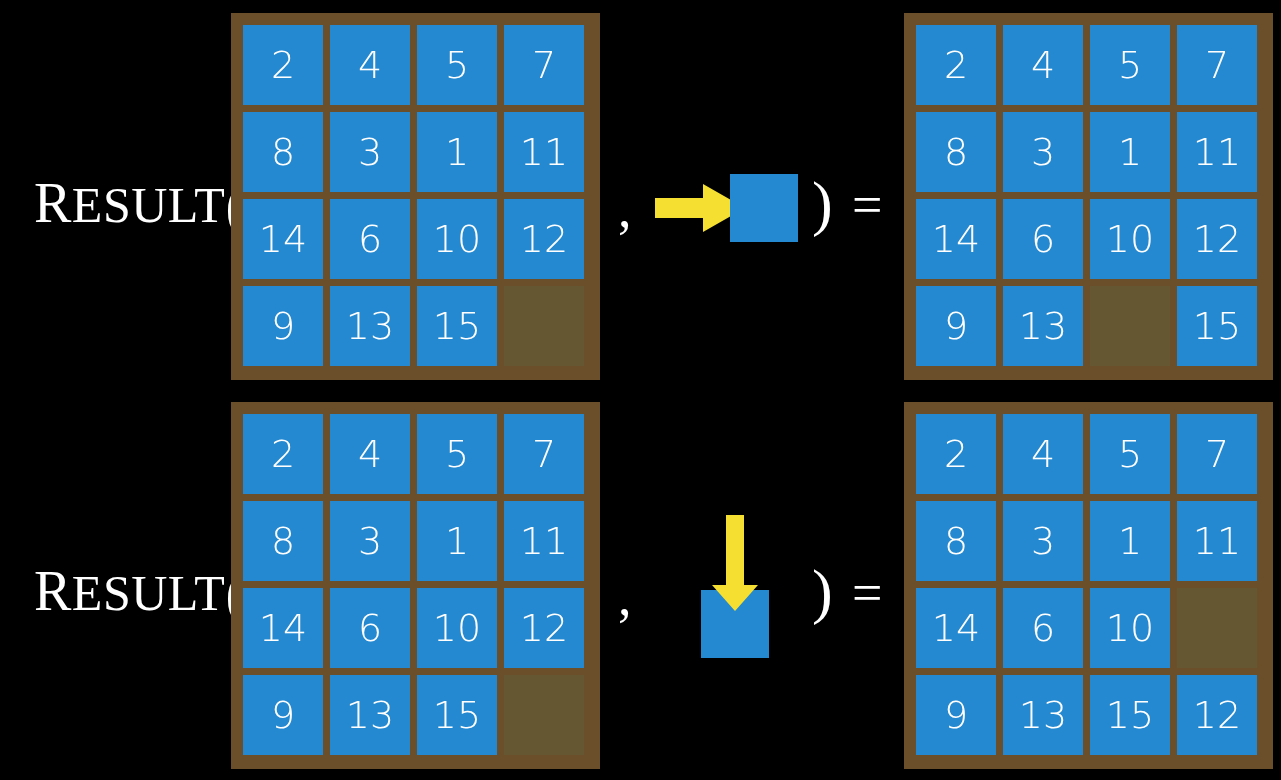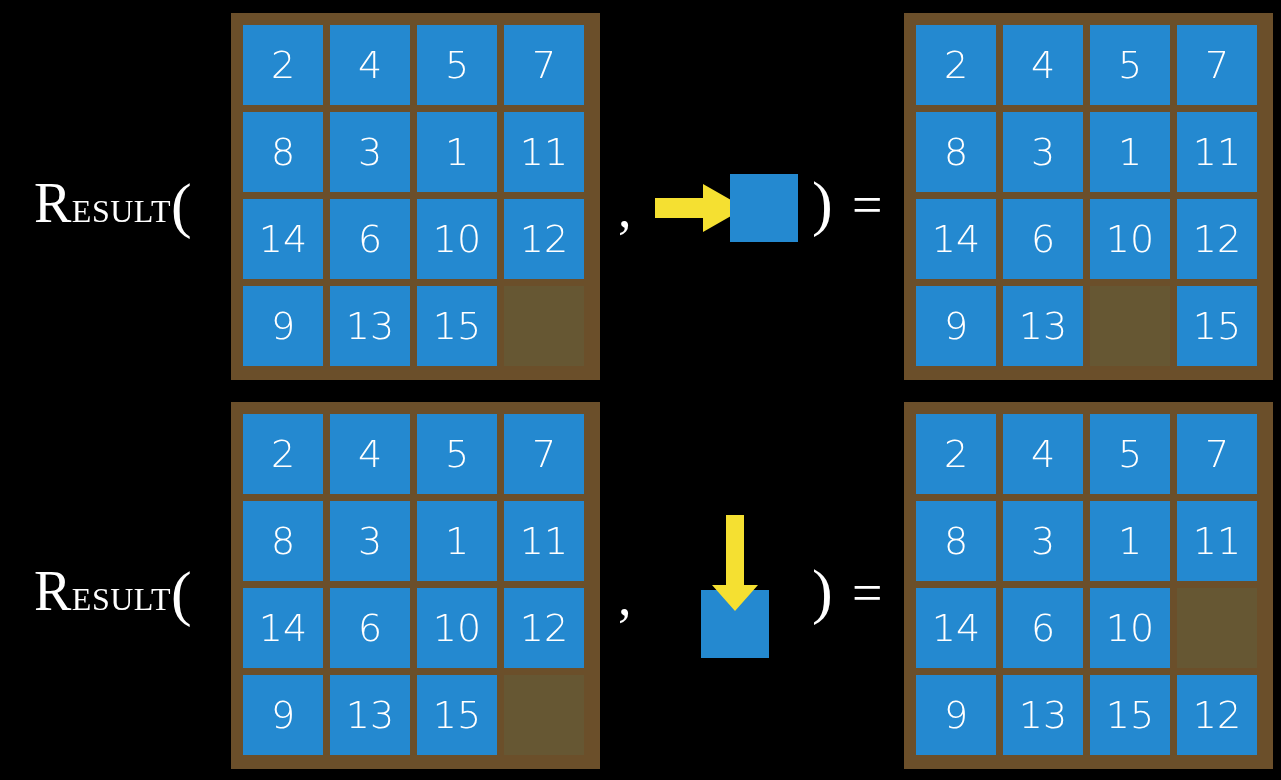--- a/index.html
+++ b/index.html
@@ -26,21 +26,21 @@
     font-family: "Liberation Serif", serif;
     color: #ffffff;
     white-space: nowrap;
     line-height: 1;
     letter-spacing: 0.5px;
   }
   .result-label .cap {
     font-size: 56px;
   }
   .result-label .smallcaps {
-    font-size: 32px;
+    font-size: 50px;
   }
   .result-label .paren {
     font-size: 62px;
     position: relative;
     top: 4px;
   }
 
   
   .board {
     position: absolute;

